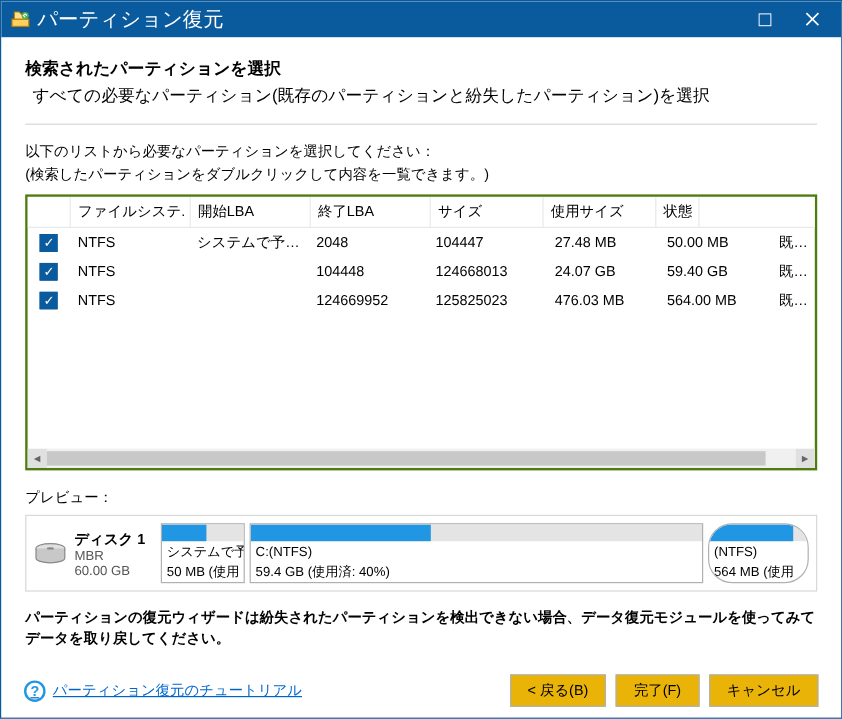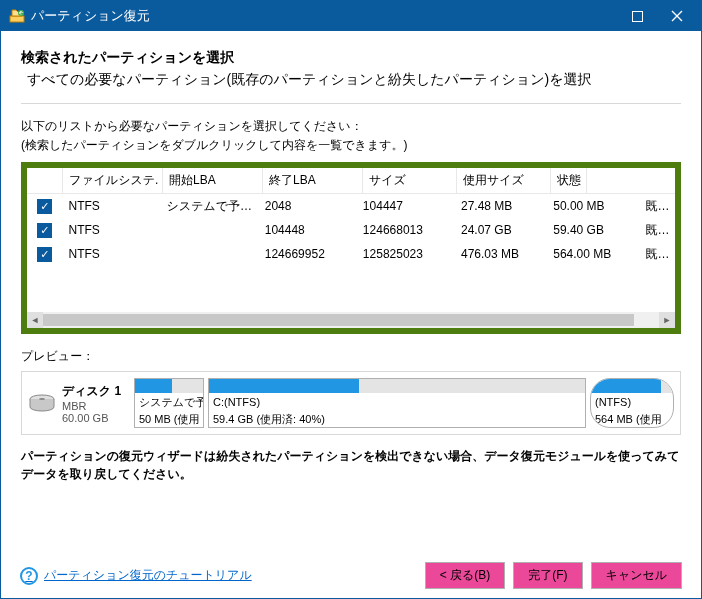--- a/index.html
+++ b/index.html
@@ -14,34 +14,34 @@
 }
 .titlebar {
   background: #0a5a9e;
   height: 30px;
   display: flex;
   align-items: center;
   color: #fff;
   padding: 0 4px 0 8px;
 }
 .titlebar-icon { width: 16px; height: 16px; margin-right: 6px; }
-.titlebar-title { flex: 1; font-size: 13px; font-family: Liberation Serif, serif; }
+.titlebar-title { flex: 1; font-size: 17px; font-family: Liberation Serif, serif; }
 .titlebar-btn {
   width: 40px; height: 28px; display: flex; align-items: center; justify-content: center;
   color: #fff; font-size: 14px;
 }
 .content { padding: 18px 20px 10px 20px; }
 .heading { font-size: 14px; font-weight: bold; margin-bottom: 4px; }
 .subheading { font-size: 14px; margin-left: 6px; margin-bottom: 14px; }
 .hr { border: none; border-top: 1px solid #d8d8d8; margin-bottom: 14px; }
 .instr1 { margin-bottom: 2px; }
 .instr2 { margin-bottom: 8px; }
 .table-wrap {
-  border: 6px solid #4d7c0f;
-  height: 172px;
+  border: 2px solid #4d7c0f;
+  height: 230px;
   overflow: hidden;
   position: relative;
 }
 .thead {
   display: flex;
   background: #fff;
   border-bottom: 1px solid #e8e8e8;
   height: 26px;
   align-items: center;
 }
@@ -110,21 +110,21 @@
 }
 .help { display: flex; align-items: center; gap: 6px; color: #0066cc; text-decoration: underline; flex: 1; }
 .help-icon {
   width: 18px; height: 18px; border-radius: 50%;
   border: 2px solid #2196e3; color: #2196e3;
   display: flex; align-items: center; justify-content: center;
   font-weight: bold; font-size: 12px; text-decoration: none;
 }
 .btn {
   border: 1px solid #b0b0b0;
-  background: #ec4899;
+  background: #eab308;
   padding: 4px 14px;
   font-size: 12px;
   font-family: inherit;
 }
 </style>
 </head>
 <body>
 
 <div class="titlebar">
   <svg class="titlebar-icon" viewBox="0 0 16 16">

